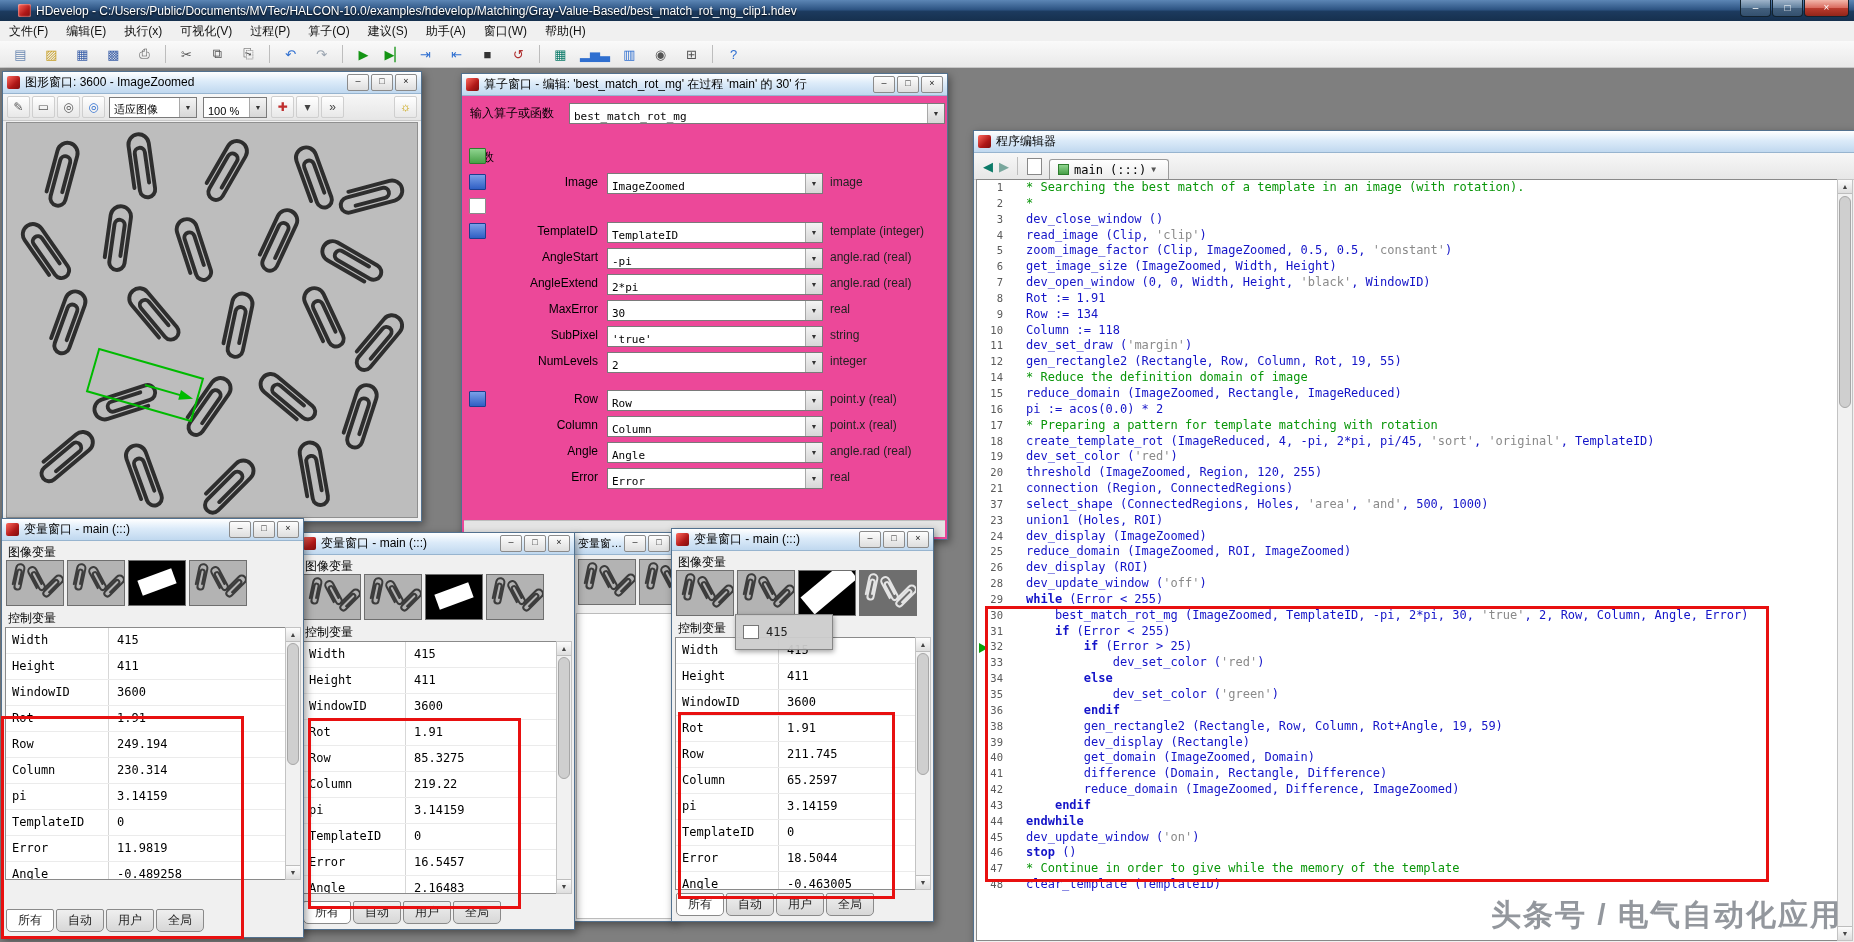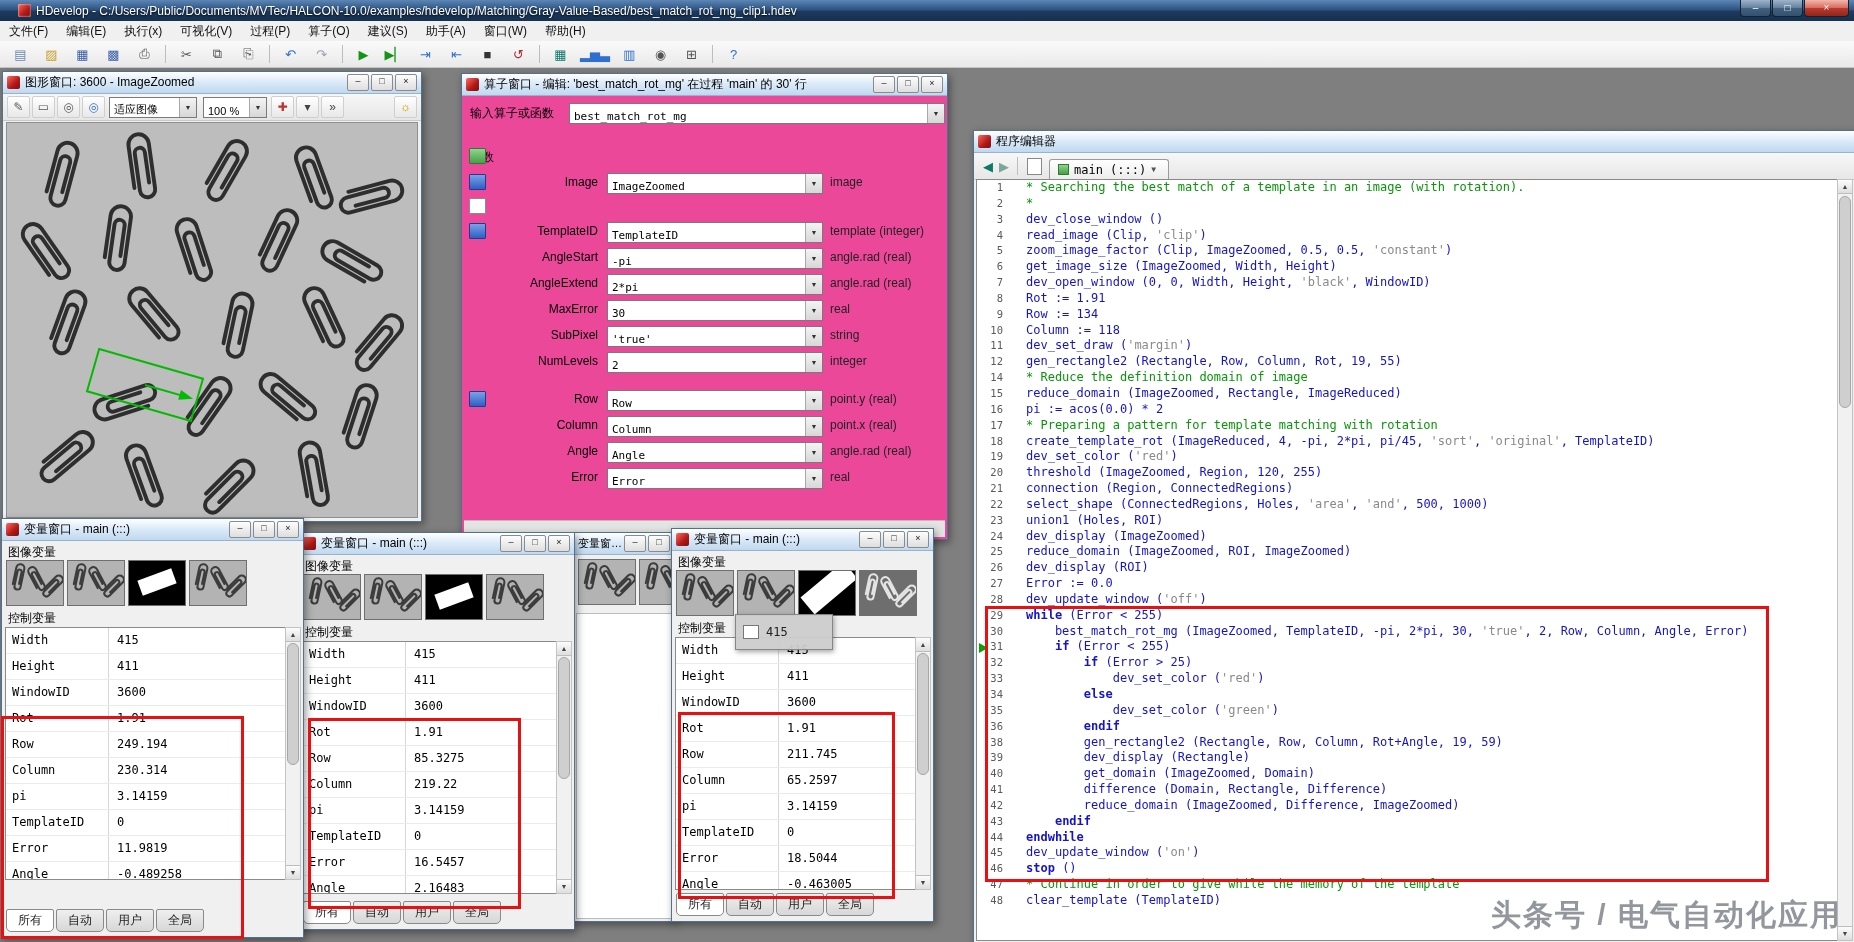--- a/index.html
+++ b/index.html
@@ -426,26 +426,25 @@
         <div class="code-line"><span class="ln">11</span><span class="ct c-code">dev_set_draw (<span class="str">'margin'</span>)</span></div>
         <div class="code-line"><span class="ln">12</span><span class="ct c-code">gen_rectangle2 (Rectangle, Row, Column, Rot, 19, 55)</span></div>
         <div class="code-line"><span class="ln">14</span><span class="ct c-comment">* Reduce the definition domain of image</span></div>
         <div class="code-line"><span class="ln">15</span><span class="ct c-code">reduce_domain (ImageZoomed, Rectangle, ImageReduced)</span></div>
         <div class="code-line"><span class="ln">16</span><span class="ct c-code">pi := acos(0.0) * 2</span></div>
         <div class="code-line"><span class="ln">17</span><span class="ct c-comment">* Preparing a pattern for template matching with rotation</span></div>
         <div class="code-line"><span class="ln">18</span><span class="ct c-code">create_template_rot (ImageReduced, 4, -pi, 2*pi, pi/45, <span class="str">'sort'</span>, <span class="str">'original'</span>, TemplateID)</span></div>
         <div class="code-line"><span class="ln">19</span><span class="ct c-code">dev_set_color (<span class="str">'red'</span>)</span></div>
         <div class="code-line"><span class="ln">20</span><span class="ct c-code">threshold (ImageZoomed, Region, 120, 255)</span></div>
         <div class="code-line"><span class="ln">21</span><span class="ct c-code">connection (Region, ConnectedRegions)</span></div>
-        <div class="code-line"><span class="ln">22</span><span class="ct c-code">select_shape (ConnectedRegions, Holes, <span class="str">'area'</span>, <span class="str">'and'</span>, 500, 1000)</span></div>
+        <div class="code-line"><span class="ln">37</span><span class="ct c-code">select_shape (ConnectedRegions, Holes, <span class="str">'area'</span>, <span class="str">'and'</span>, 500, 1000)</span></div>
         <div class="code-line"><span class="ln">23</span><span class="ct c-code">union1 (Holes, ROI)</span></div>
         <div class="code-line"><span class="ln">24</span><span class="ct c-code">dev_display (ImageZoomed)</span></div>
         <div class="code-line"><span class="ln">25</span><span class="ct c-code">reduce_domain (ImageZoomed, ROI, ImageZoomed)</span></div>
         <div class="code-line"><span class="ln">26</span><span class="ct c-code">dev_display (ROI)</span></div>
-        <div class="code-line"><span class="ln">27</span><span class="ct c-code">Error := 0.0</span></div>
         <div class="code-line"><span class="ln">28</span><span class="ct c-code">dev_update_window (<span class="str">'off'</span>)</span></div>
         <div class="code-line"><span class="ln">29</span><span class="ct c-code"><span class="kw">while</span> (Error &lt; 255)</span></div>
         <div class="code-line"><span class="ln">30</span><span class="ct c-code">    best_match_rot_mg (ImageZoomed, TemplateID, -pi, 2*pi, 30, <span class="str">'true'</span>, 2, Row, Column, Angle, Error)</span></div>
         <div class="code-line"><span class="ln">31</span><span class="ct c-code">    <span class="kw">if</span> (Error &lt; 255)</span></div>
         <div class="code-line"><span class="ln">32</span><span class="ct c-code">        <span class="kw">if</span> (Error &gt; 25)</span></div>
         <div class="code-line"><span class="ln">33</span><span class="ct c-code">            dev_set_color (<span class="str">'red'</span>)</span></div>
         <div class="code-line"><span class="ln">34</span><span class="ct c-code">        <span class="kw">else</span></span></div>
         <div class="code-line"><span class="ln">35</span><span class="ct c-code">            dev_set_color (<span class="str">'green'</span>)</span></div>
         <div class="code-line"><span class="ln">36</span><span class="ct c-code">        <span class="kw">endif</span></span></div>
         <div class="code-line"><span class="ln">38</span><span class="ct c-code">        gen_rectangle2 (Rectangle, Row, Column, Rot+Angle, 19, 59)</span></div>

